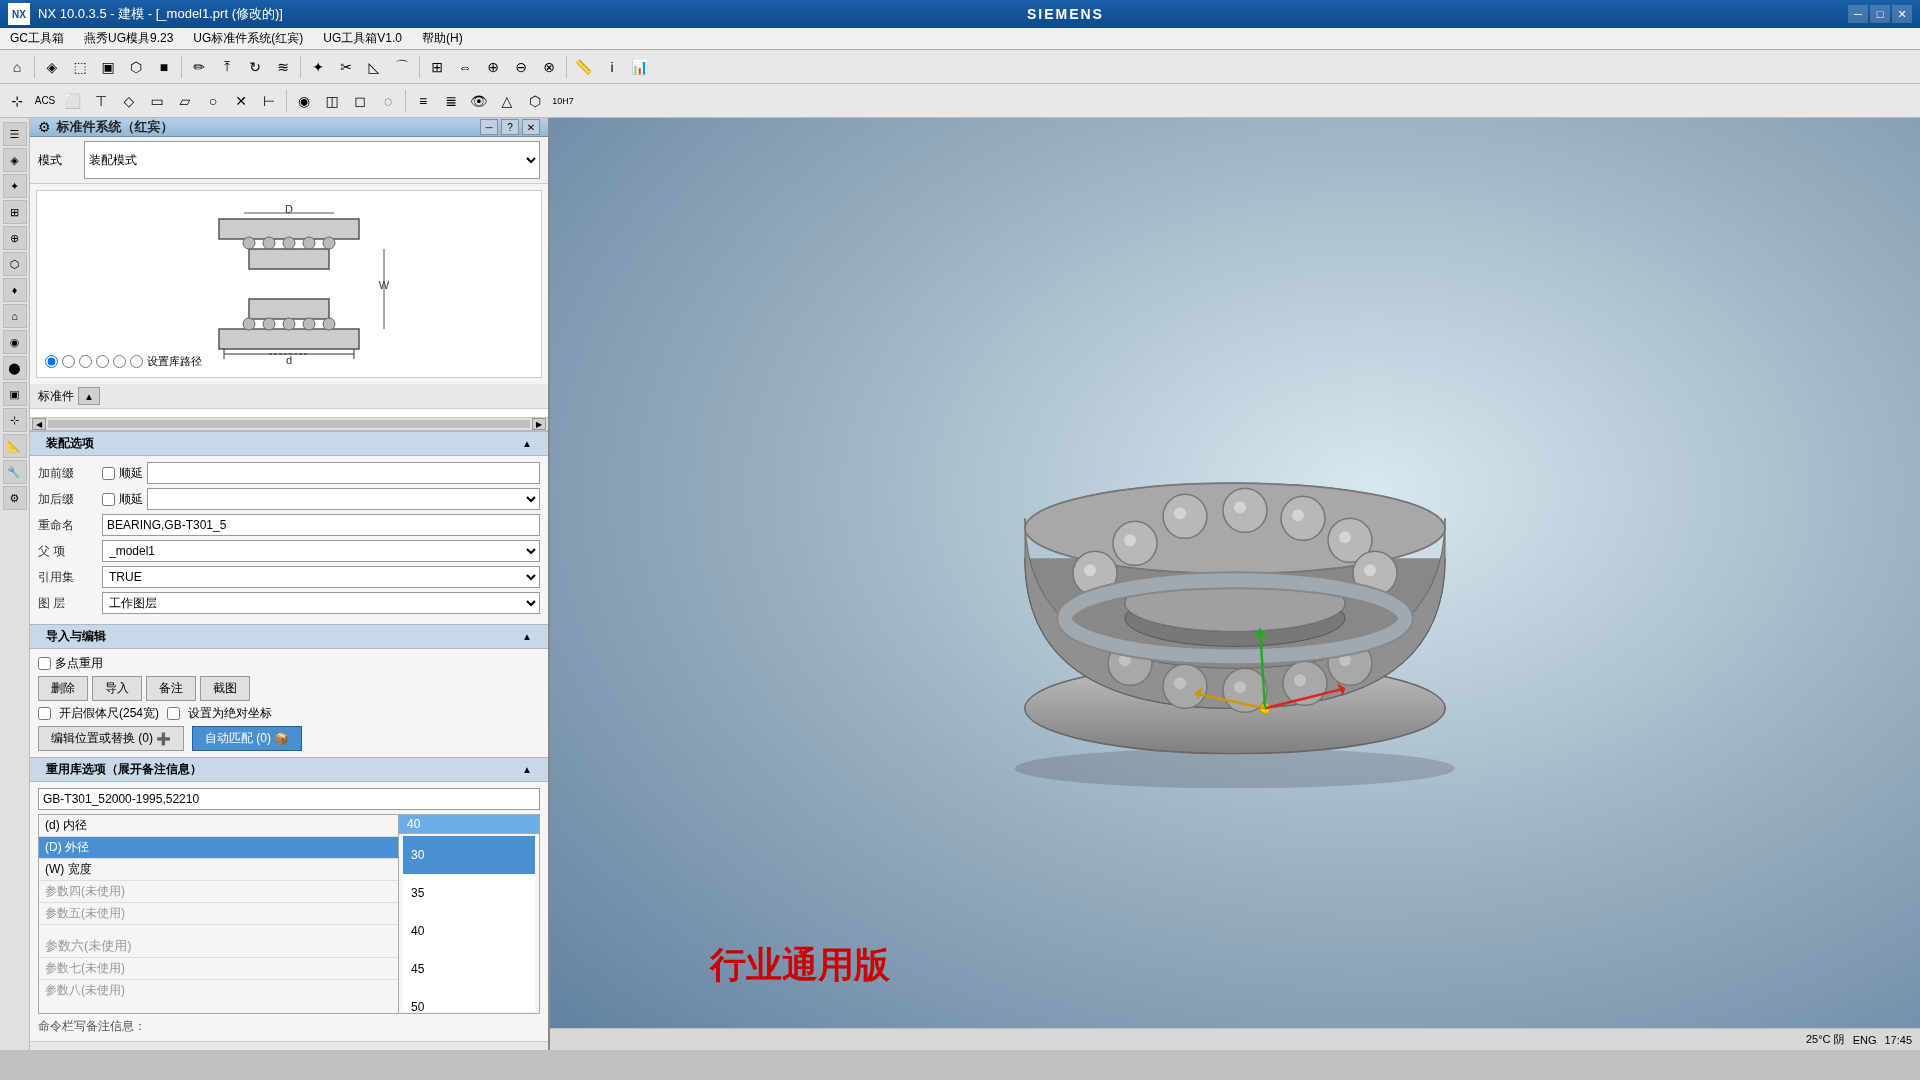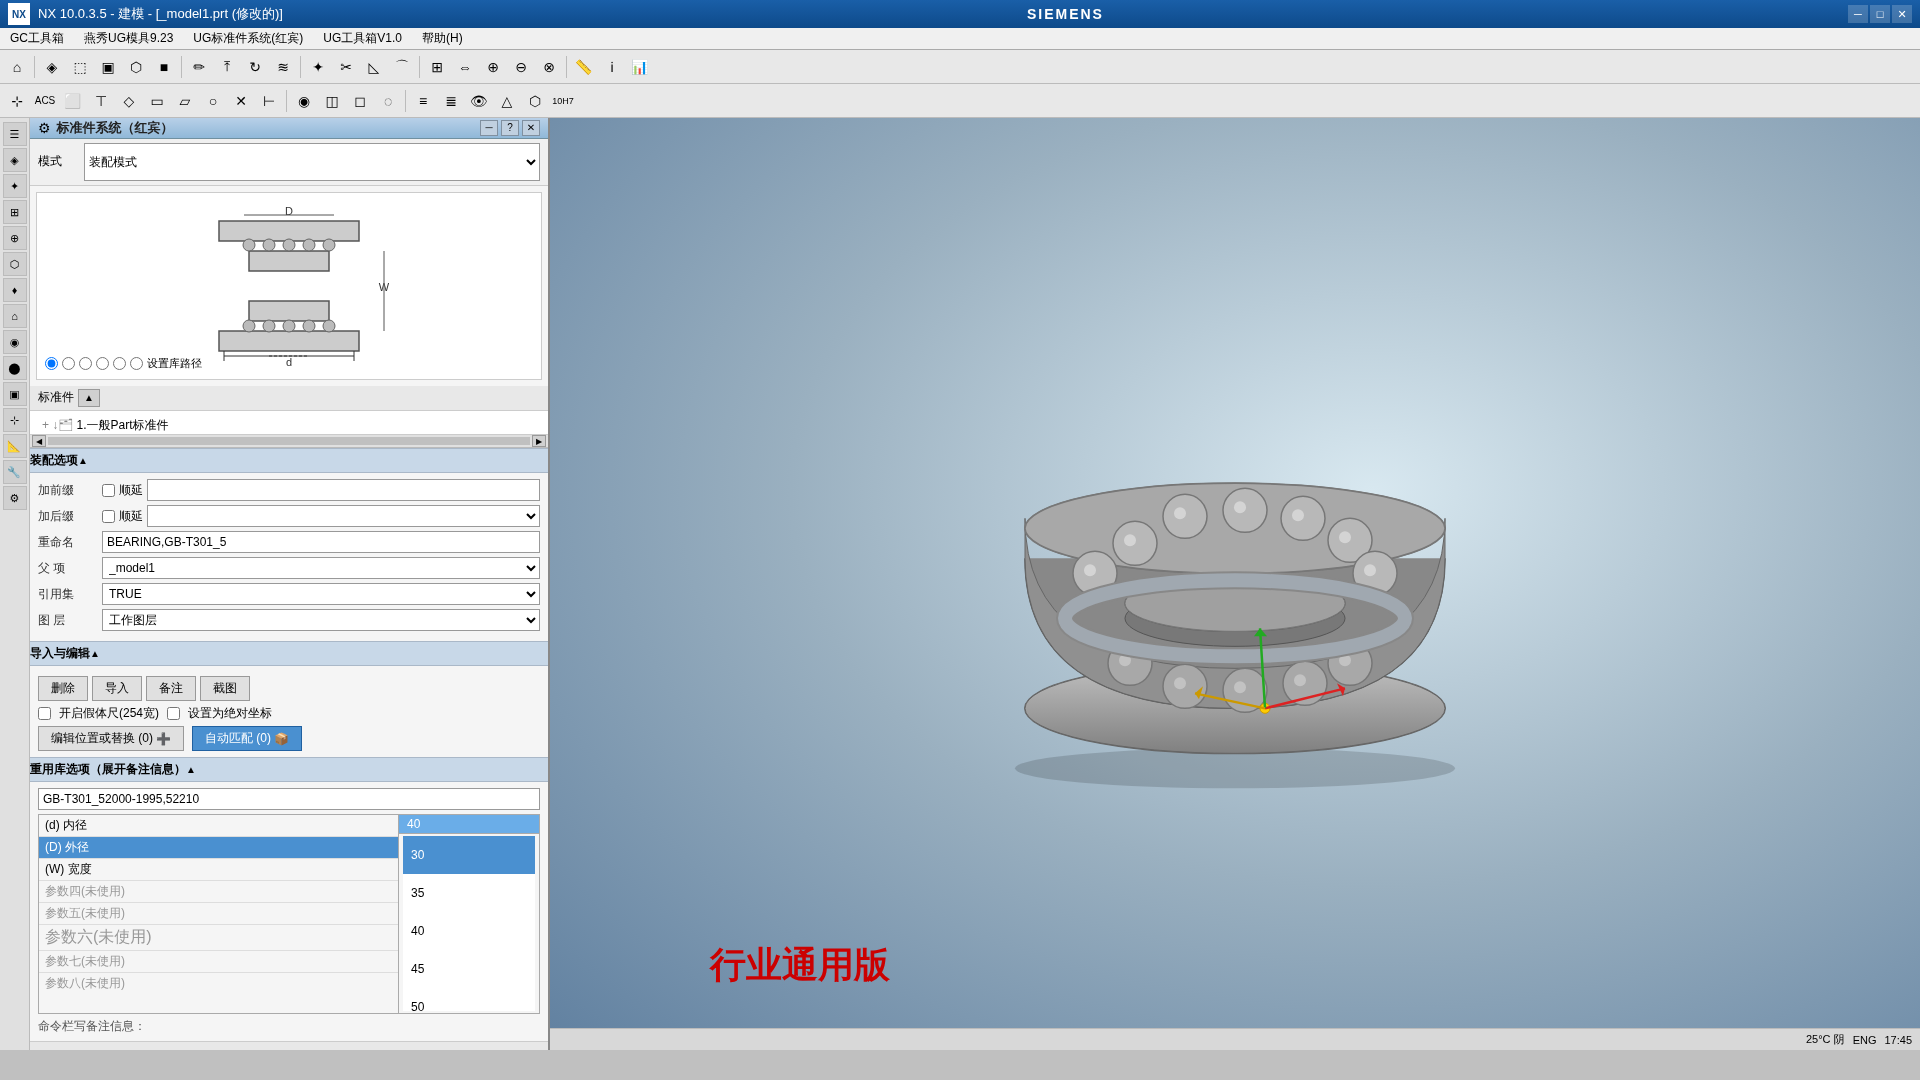--- a/index.html
+++ b/index.html
@@ -35,21 +35,21 @@
     #dialog-titlebar { height: 28px; background: linear-gradient(to bottom, #b8d0e8, #90b8d8); display: flex; align-items: center; justify-content: space-between; padding: 0 8px; border-bottom: 1px solid #7090a0; }
     #dialog-titlebar .dtitle { font-size: 13px; font-weight: bold; color: #222; }
     #dialog-titlebar .dbtns { display: flex; gap: 3px; }
     #dialog-titlebar .dbtn { width: 18px; height: 16px; background: #c0d0e0; border: 1px solid #8090a0; cursor: pointer; display: flex; align-items: center; justify-content: center; font-size: 10px; }
 
     
     #preview-area { padding: 8px; background: white; margin: 6px; border: 1px solid #ccc; height: 190px; display: flex; align-items: center; justify-content: center; position: relative; }
     #preview-svg { width: 200px; height: 170px; }
 
     
-    .section-header { background: #c8d8e8; padding: 3px 0; font-weight: bold; font-size: 12px; border-top: 1px solid #aab8c8; border-bottom: 1px solid #aab8c8; display: flex; justify-content: flex-start; align-items: center; }
+    .section-header { background: #c8d8e8; padding: 3px 16px; font-weight: bold; font-size: 12px; border-top: 1px solid #aab8c8; border-bottom: 1px solid #aab8c8; display: flex; justify-content: space-between; align-items: center; gap: 28px; }
     .section-content { padding: 6px 8px; }
     .form-row { display: flex; align-items: center; margin-bottom: 4px; gap: 4px; }
     .form-label { min-width: 60px; font-size: 12px; color: #333; }
     .form-input { flex: 1; height: 22px; border: 1px solid #999; padding: 0 4px; font-size: 12px; background: white; }
     .form-select { flex: 1; height: 22px; border: 1px solid #999; padding: 0 2px; font-size: 12px; background: white; }
     .checkbox-row { display: flex; align-items: center; gap: 4px; font-size: 12px; }
     .btn-row { display: flex; gap: 4px; margin-top: 4px; }
     .action-btn { padding: 3px 12px; background: #e0e0e0; border: 1px solid #999; cursor: pointer; font-size: 12px; }
     .action-btn.primary { background: #4a90d0; color: white; border-color: #2060a0; }
 
@@ -307,20 +307,24 @@
           <option>工作图层</option>
         </select>
       </div>
     </div>
 
     <div class="section-header">
       <span>导入与编辑</span>
       <span class="collapse-arrow">▲</span>
     </div>
     <div class="section-content">
+      <div class="checkbox-row" style="margin-bottom:4px;">
+        <input type="checkbox" style="">
+        <span>多点重用</span>
+      </div>
       <div class="btn-row">
         <button class="action-btn">删除</button>
         <button class="action-btn">导入</button>
         <button class="action-btn">备注</button>
         <button class="action-btn">截图</button>
       </div>
       <div style="display:flex;gap:8px;margin-top:4px;align-items:center;">
         <input type="checkbox" style="">
         <span style="font-size:12px;">开启假体尺(254宽)</span>
         <input type="checkbox" style="">
@@ -358,21 +362,21 @@
           </div>
           <div style="padding:2px 6px;border-bottom:1px solid #ddd;background:#f5f5f5;font-size:12px;">
             <span>(W) 宽度</span>
           </div>
           <div style="padding:2px 6px;border-bottom:1px solid #ddd;background:#f5f5f5;font-size:12px;color:#999;">
             <span>参数四(未使用)</span>
           </div>
           <div style="padding:2px 6px;border-bottom:1px solid #ddd;background:#f5f5f5;font-size:12px;color:#999;">
             <span>参数五(未使用)</span>
           </div>
-          <div style="padding:2px 6px;border-bottom:1px solid #ddd;background:#f5f5f5;font-size:16px;color:#999;">
+          <div style="padding:2px 6px;border-bottom:1px solid #ddd;background:#f5f5f5;font-size:13px;color:#999;margin-top:10px;">
             <span>参数六(未使用)</span>
           </div>
           <div style="padding:2px 6px;border-bottom:1px solid #ddd;background:#f5f5f5;font-size:12px;color:#999;">
             <span>参数七(未使用)</span>
           </div>
           <div style="padding:2px 6px;background:#f5f5f5;font-size:12px;color:#999;">
             <span>参数八(未使用)</span>
           </div>
         </div>
 

